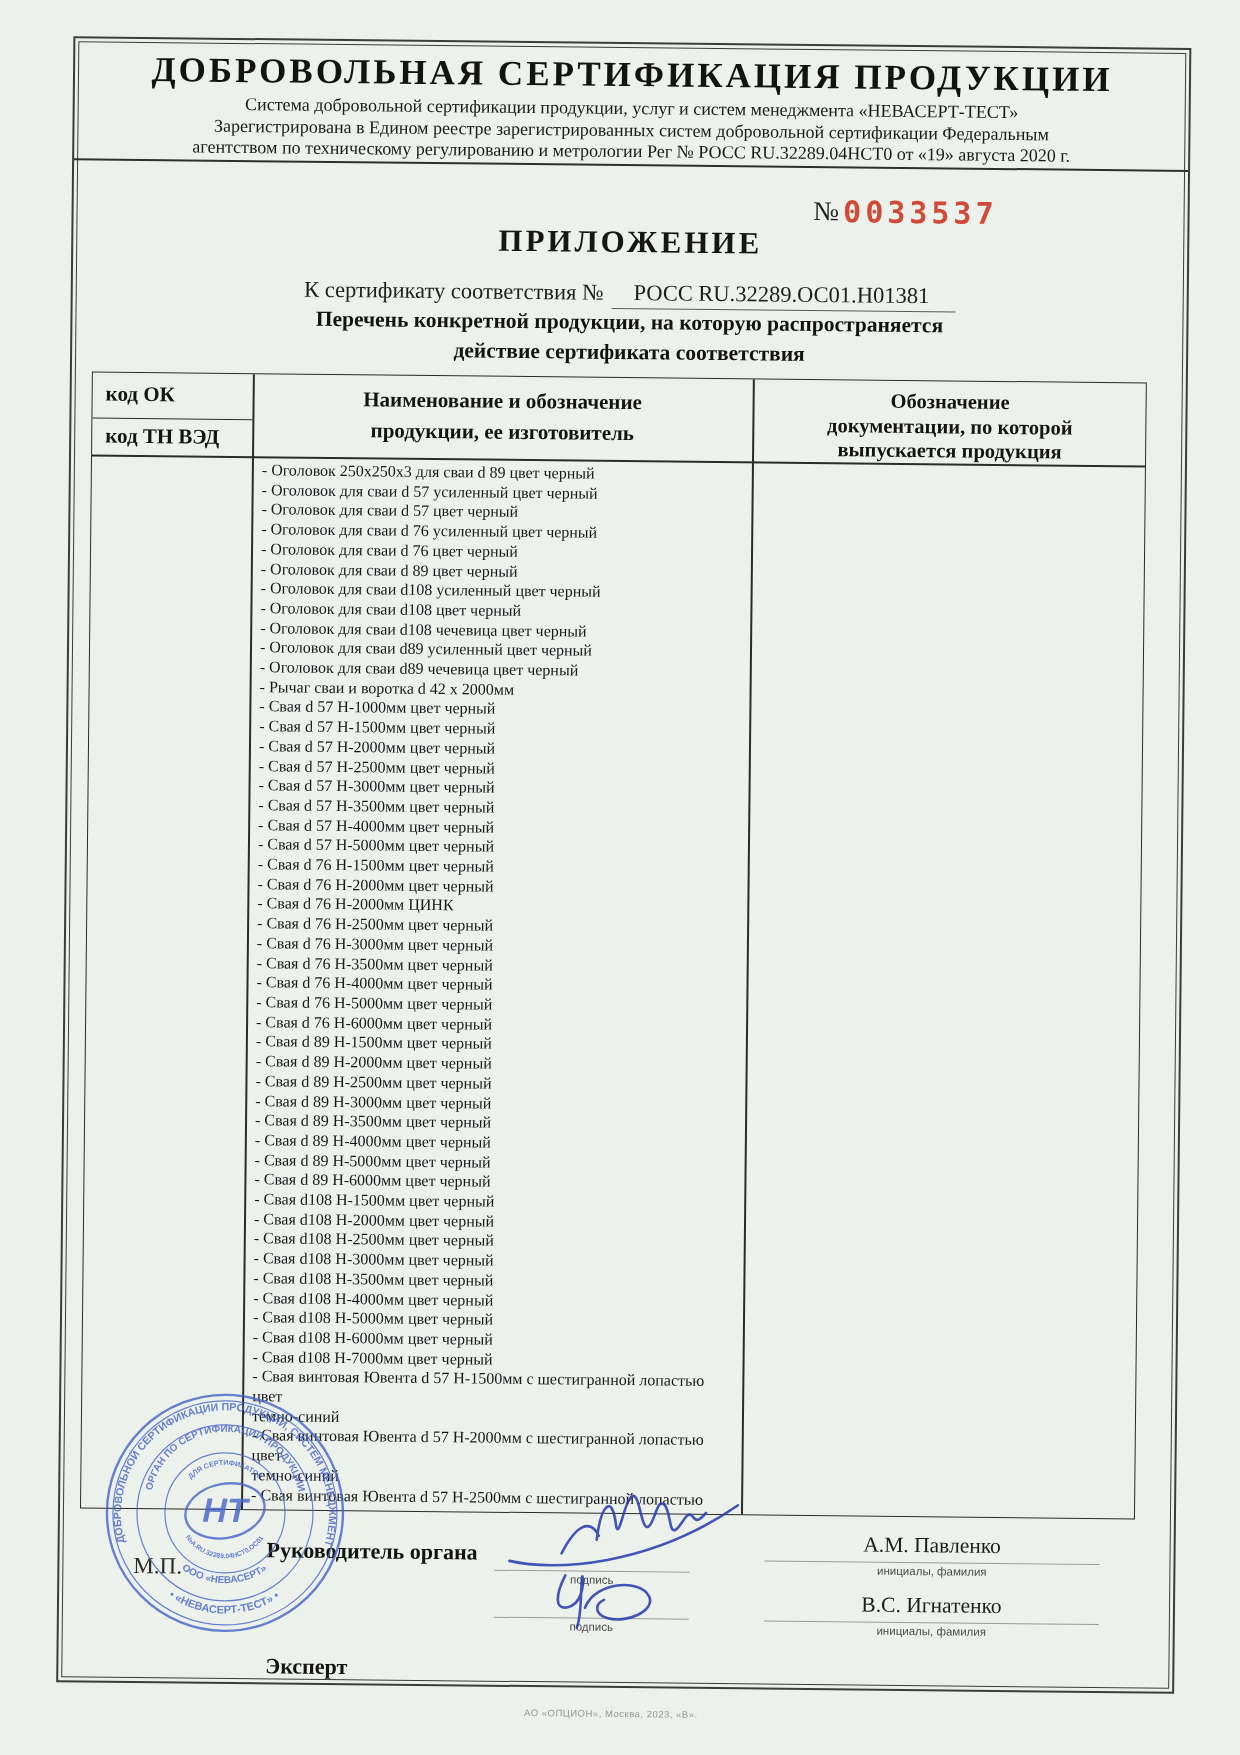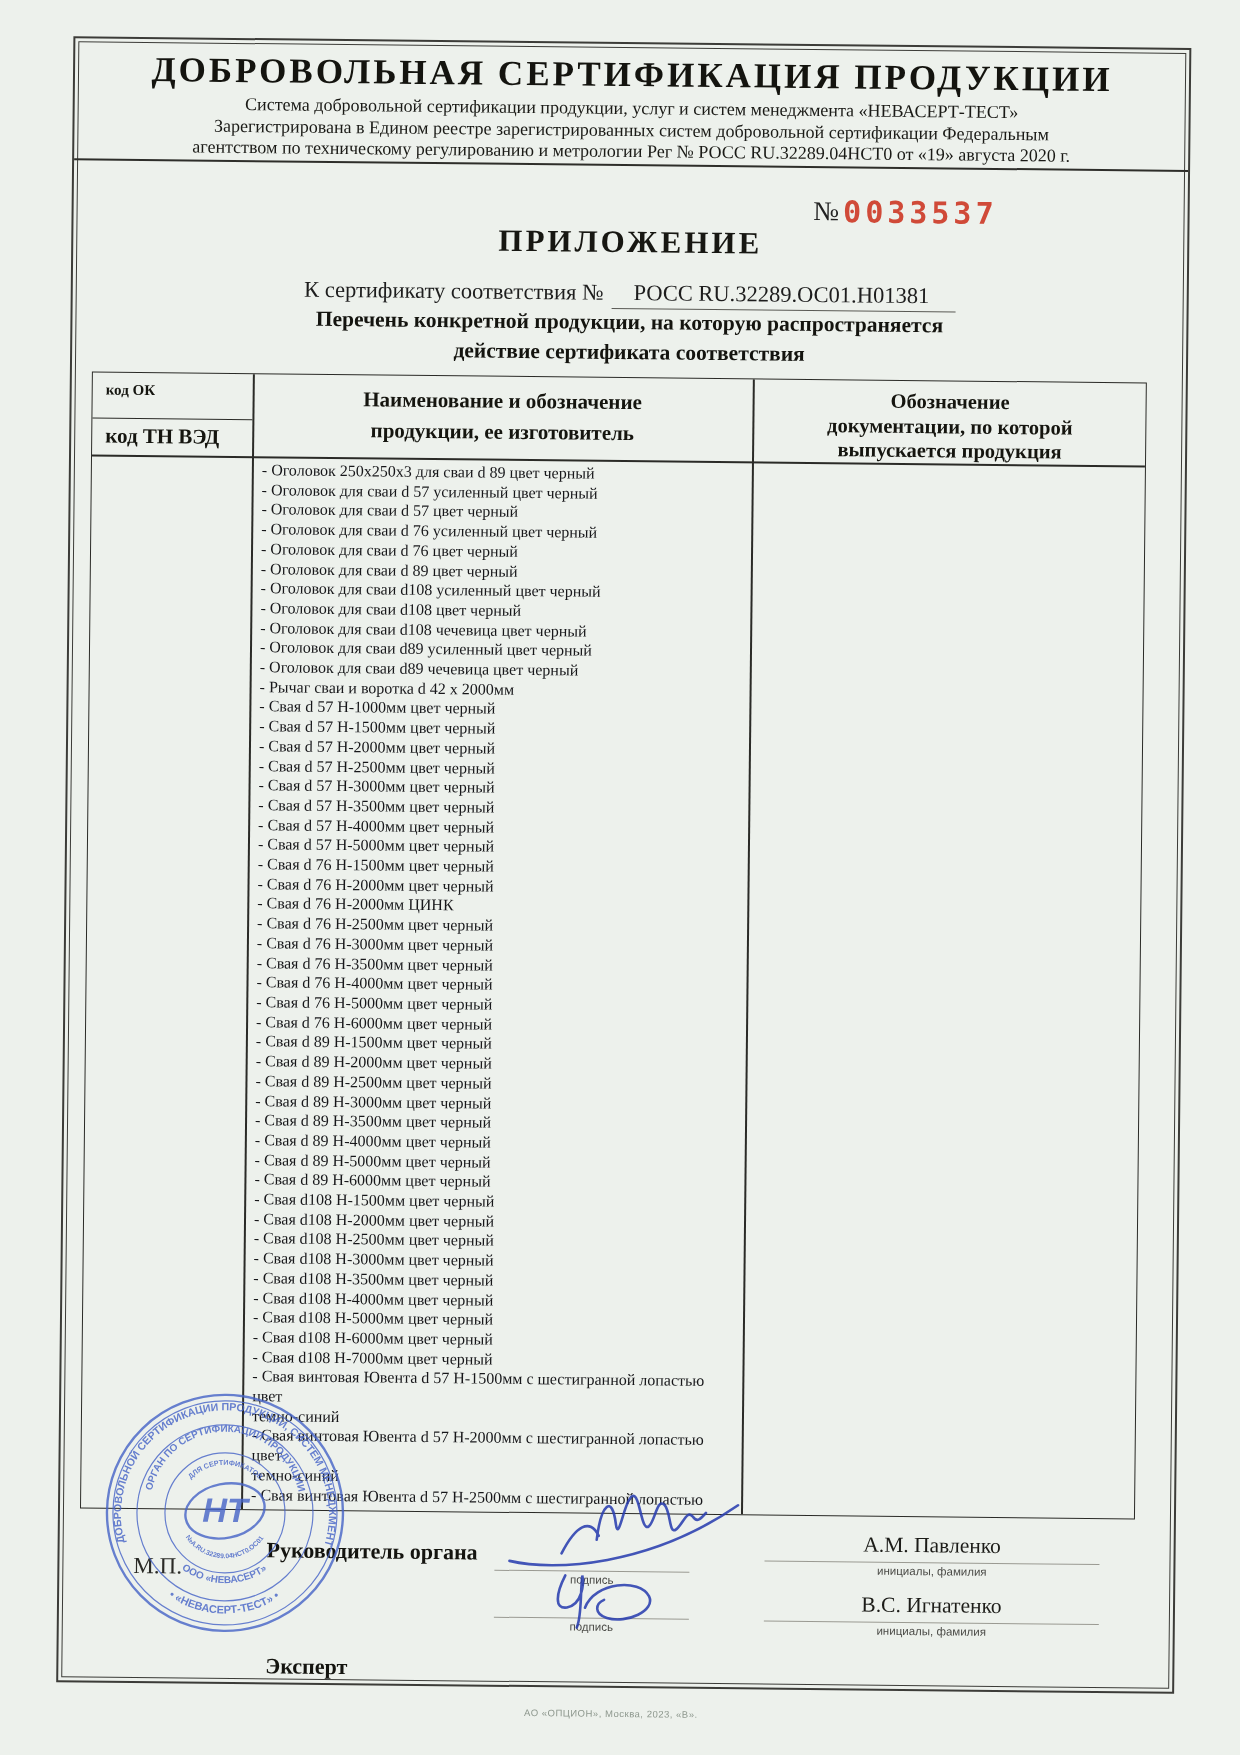--- a/index.html
+++ b/index.html
@@ -58,21 +58,21 @@
   
   .cert-table {
     position:absolute; left:20px; top:333px; width:1055px; height:1137px;
     border:1.6px solid #2b2b27;
   }
   .vline { position:absolute; top:0; bottom:0; width:1.6px; background:#2b2b27; }
   .v1 { left:160px; } .v2 { left:660px; }
   .h-header { position:absolute; left:0; right:0; top:82px; height:1.6px; background:#2b2b27; }
   .h-split  { position:absolute; left:0; width:160px; top:45px; height:1.4px; background:#2b2b27; }
   .cell { position:absolute; font-weight:bold; color:#15150f; }
-  .code-ok    { left:13px; top:9px;  font-size:15px; }
+  .code-ok    { left:13px; top:9px;  font-size:21px; }
   .code-tnved { left:13px; top:51px; font-size:21px; }
   .head-product {
     left:160px; top:9px; width:500px; text-align:center;
     font-size:21px; line-height:31px; white-space:pre-line;
   }
   .head-docs {
     left:660px; top:8px; width:395px; text-align:center;
     font-size:20.5px; line-height:24.5px; white-space:pre-line;
   }
   .product-list {

